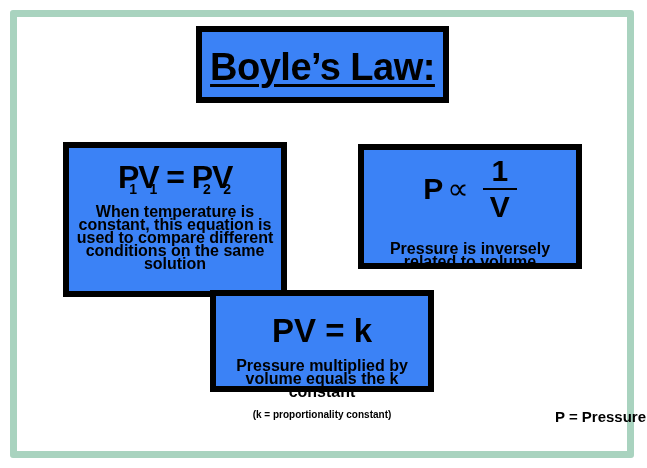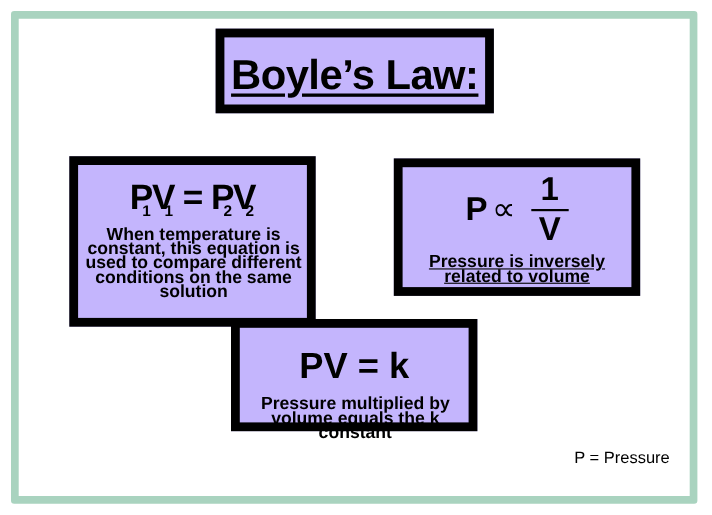--- a/index.html
+++ b/index.html
@@ -5,21 +5,21 @@
   html, body { margin: 0; padding: 0; }
   body {
     width: 647px; height: 468px; background: #ffffff; position: relative; overflow: hidden;
     font-family: "Liberation Sans", sans-serif; color: #000;
   }
   .frame {
     position: absolute; left: 10px; top: 10px; width: 610px; height: 434px;
     border: 7px solid #a9d3bf; border-radius: 3px; background: #fff;
   }
   .box {
-    position: absolute; border: 8px solid #000000; background: #c4b5fd; box-sizing: border-box;
+    position: absolute; border: 6px solid #000000; background: #3b82f6; box-sizing: border-box;
     text-align: center;
   }
   .title-box { left: 196px; top: 26px; width: 253px; height: 77px; }
   .title {
     font-weight: bold; font-size: 38px; line-height: 71px; text-decoration: underline;
     text-decoration-thickness: 3px; text-underline-offset: 4px; letter-spacing: -0.5px;
   }
   .box1 { left: 63px; top: 142px; width: 224px; height: 155px; }
   .box2 { left: 358px; top: 144px; width: 224px; height: 125px; }
   .box3 { left: 210px; top: 290px; width: 224px; height: 102px; }
@@ -28,26 +28,26 @@
   .eq1 sub { font-size: 14px; vertical-align: -6px; margin-left: -9px; margin-right: 2px; }
   .desc { font-weight: bold; font-size: 16px; line-height: 13px; margin: 0 auto; }
   .box1 .desc { margin-top: 9px; width: 210px; }
   .eq2 { margin-top: 6px; display: flex; align-items: center; justify-content: center; }
   .eq2 .p { font-size: 30px; }
   .eq2 .prop { font-size: 30px; font-weight: normal; margin: 0 14px 0 4px; }
   .frac { display: inline-flex; flex-direction: column; align-items: center; }
   .frac .num { font-size: 30px; line-height: 30px; padding: 0 6px; }
   .frac .bar { width: 34px; height: 2px; background: #000; margin: 2px 0; }
   .frac .den { font-size: 30px; line-height: 30px; }
-  .box2 .desc { margin-top: 8px; width: 200px; text-decoration: underline; }
+  .box2 .desc { margin-top: 20px; width: 200px; }
   .eq3 { margin-top: 18px; font-size: 33px; }
   .box3 .desc { margin-top: 12px; width: 210px; text-align: center; }
   .box3 .note { font-weight: bold; font-size: 10px; margin-top: 11px; }
   .legend {
-    position: absolute; left: 522px; top: 407px; font-weight: normal; font-size: 15px; line-height: 19px;
+    position: absolute; left: 555px; top: 407px; font-weight: bold; font-size: 15px; line-height: 19px;
   }
 </style>
 </head>
 <body>
 
 <div class="frame"></div>
 
 <div class="box title-box">
   <div class="title">Boyle’s Law:</div>
 </div>
@@ -70,17 +70,18 @@
       <span class="bar"></span>
       <span class="den">V</span>
     </span>
   </div>
   <div class="desc">Pressure is inversely related to volume</div>
 </div>
 
 <div class="box box3">
   <div class="eq eq3">PV = k</div>
   <div class="desc">Pressure multiplied by volume equals the k constant</div>
+  <div class="note">(k = proportionality constant)</div>
 </div>
 
 <div class="legend">
   <div>P = Pressure</div>
 </div>
 
 </body></html>

